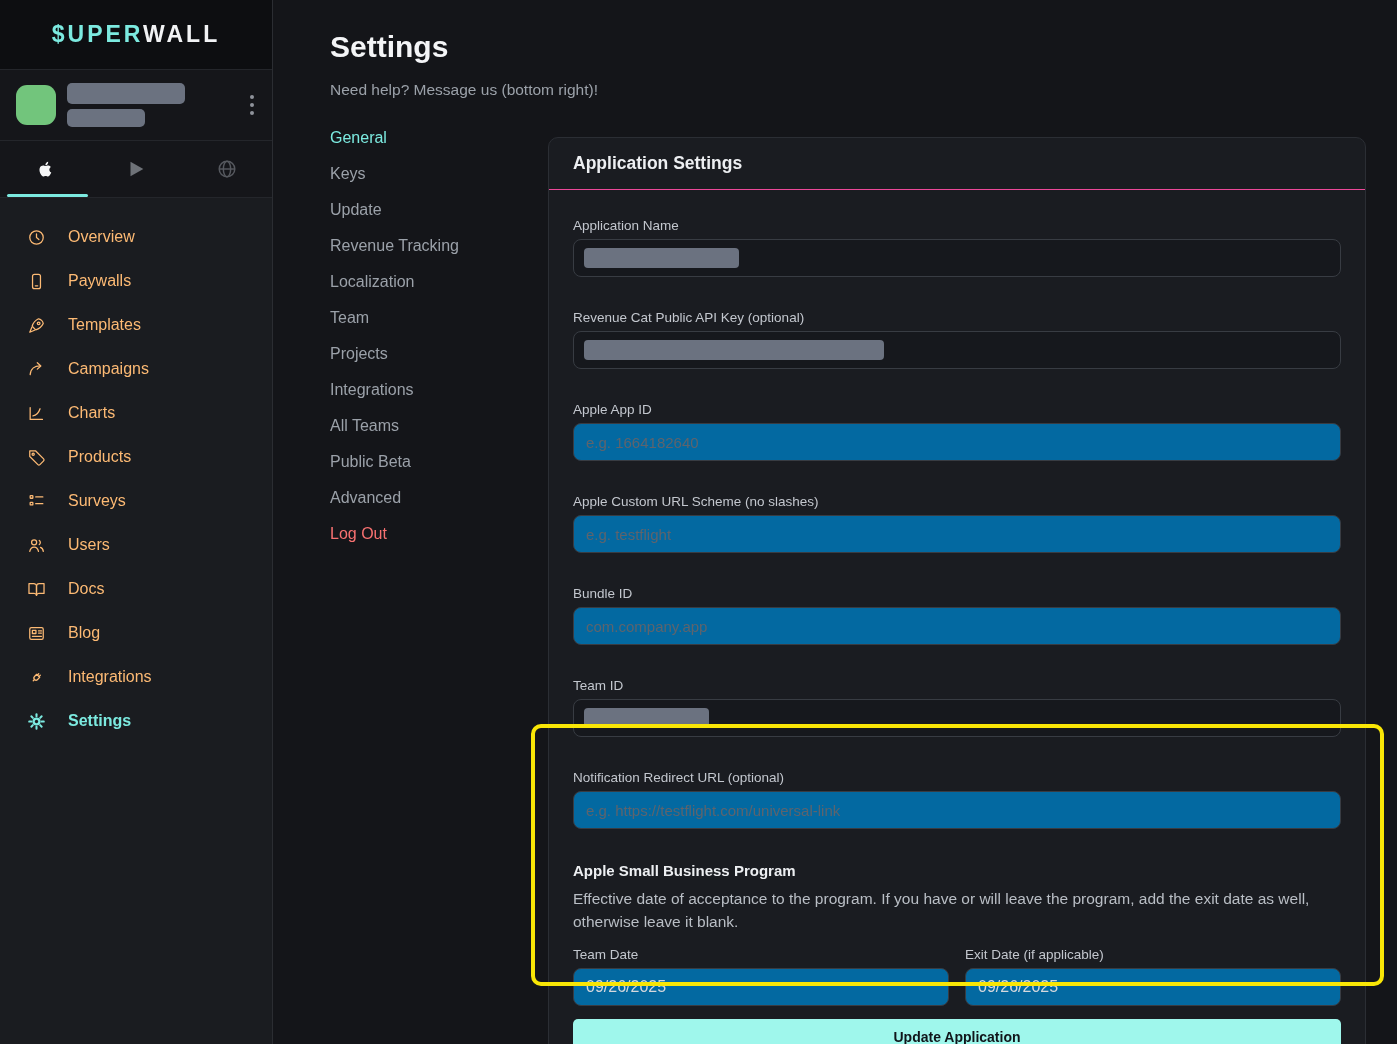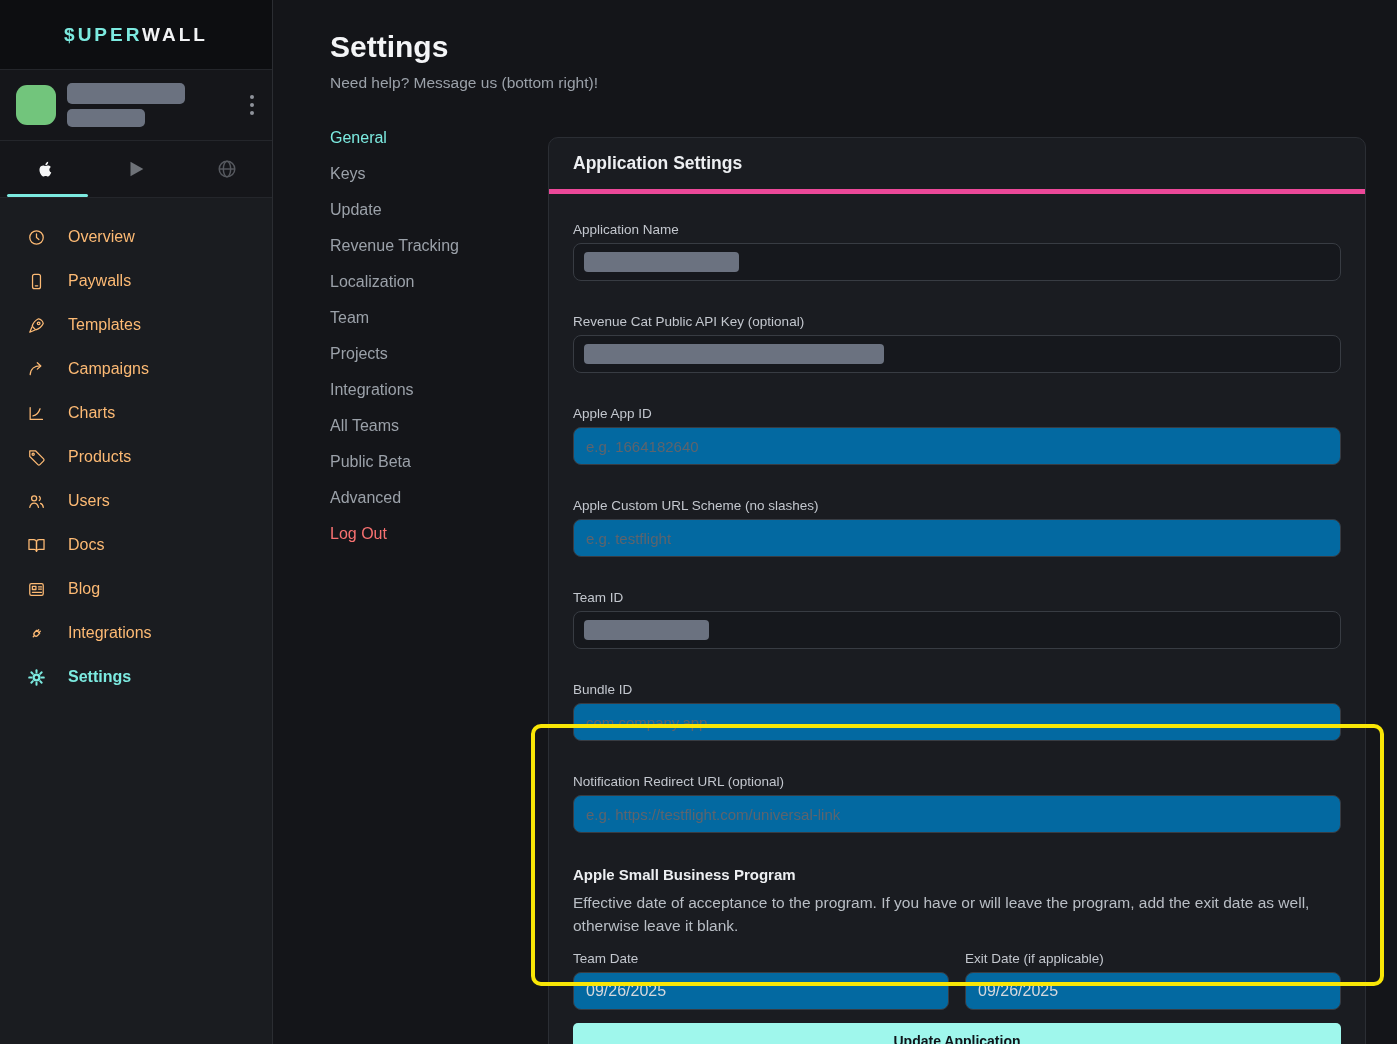--- a/index.html
+++ b/index.html
@@ -13,21 +13,21 @@
   }
   
   .sidebar {
     position:absolute; left:0; top:0; width:273px; height:100%;
     background:#1A1C20; border-right:1px solid #2B2D32;
   }
   .logo-area {
     height:70px; background:#0D0E11; display:flex; align-items:center; justify-content:center;
     border-bottom:1px solid #24262B;
   }
-  .logo-text { font-size:19px; font-weight:700; letter-spacing:3px; color:#F2F3F5; }
+  .logo-text { font-size:23px; font-weight:700; letter-spacing:3px; color:#F2F3F5; }
   .logo-text .accent { color:#7CEAE0; }
   .workspace {
     height:71px; background:#15161A; display:flex; align-items:center;
     padding:0 16px; border-bottom:1px solid #24262B; position:relative;
   }
   .avatar { width:40px; height:40px; border-radius:11px; background:#72C57C; flex:0 0 auto; }
   .ws-bars { margin-left:11px; display:flex; flex-direction:column; gap:5px; }
   .ws-bar1 { width:118px; height:21px; border-radius:5px; background:#6B7280; }
   .ws-bar2 { width:78px; height:18px; border-radius:5px; background:#6B7280; }
   .kebab { position:absolute; right:14px; top:50%; transform:translateY(-50%);
@@ -50,37 +50,37 @@
   }
   .nav-item .nicon { width:19px; height:19px; display:flex; align-items:center; justify-content:center; }
   .nav-item .nicon svg { width:19px; height:19px; stroke:currentColor; fill:none;
     stroke-width:1.6; stroke-linecap:round; stroke-linejoin:round; }
   .nav-item .nlabel { margin-left:22px; }
   .nav-item.active { color:#7CEAE0; font-weight:600; }
   .nav-item.active .nicon svg { stroke:none; fill:currentColor; }
   
   .page-header { position:absolute; left:330px; top:30px; }
   .page-title { font-size:30px; font-weight:700; color:#F4F5F7; }
-  .page-subtitle { margin-top:10px; font-size:15.5px; color:#9BA1A9; }
+  .page-subtitle { margin-top:17px; font-size:15.5px; color:#9BA1A9; }
   
   .settings-nav { position:absolute; left:330px; top:120px; width:190px; }
   .snav-item {
     height:36px; display:flex; align-items:center;
     font-size:16px; color:#9BA1A9; cursor:pointer;
   }
   .snav-item.active { color:#7CEAE0; font-weight:500; }
   .snav-item.logout { color:#F87171; }
   
   .panel {
     position:absolute; left:548px; top:137px; width:818px;
     background:#1A1C21; border:1px solid #2B2E34; border-radius:10px;
   }
   .panel-header {
     padding:15px 24px; font-size:17.5px; font-weight:600; color:#EDEFF2;
-    border-bottom:5px solid #ec4899;
+    border-bottom:1px solid #ec4899;
   }
   .panel-body { padding:28px 24px 26px 24px; }
   .field { margin-bottom:33px; }
   .field-label { font-size:13.5px; color:#C3C7CE; margin-bottom:6px; line-height:15px; }
   .tinput {
     width:100%; height:38px; background:#0369a1; border:1px solid #383C43;
     border-radius:8px; padding:0 12px; font-size:15px; color:#D5D8DD;
     font-family:"Liberation Sans", sans-serif; outline:none; display:block;
   }
   .tinput::placeholder { color:#5E646D; opacity:1; }
@@ -196,20 +196,31 @@
       <span class="nlabel">Charts</span>
     </div>
     <div class="nav-item">
       <span class="nicon">
           <svg viewBox="0 0 24 24">
             <path d="M3.5 3.5h7.2L21 13.8a1.8 1.8 0 0 1 0 2.5l-4.7 4.7a1.8 1.8 0 0 1-2.5 0L3.5 10.7z"></path>
             <circle cx="7.8" cy="7.8" r="1.4"></circle>
           </svg>
         </span>
       <span class="nlabel">Products</span>
+    </div>
+    <div class="nav-item">
+      <span class="nicon">
+          <svg viewBox="0 0 24 24">
+            <rect x="4" y="4.5" width="3.4" height="3.4" rx="0.7"></rect>
+            <path d="M11 6.2h9"></path>
+            <rect x="4" y="13" width="3.4" height="3.4" rx="0.7"></rect>
+            <path d="M11 14.7h9"></path>
+          </svg>
+        </span>
+      <span class="nlabel">Surveys</span>
     </div>
     <div class="nav-item">
       <span class="nicon">
           <svg viewBox="0 0 24 24">
             <circle cx="9" cy="8" r="3.2"></circle>
             <path d="M3.5 19.5c.7-3.6 2.9-5.5 5.5-5.5s4.8 1.9 5.5 5.5"></path>
             <path d="M15.5 5.6a3.2 3.2 0 0 1 0 5.2"></path>
             <path d="M17 14.4c2 .6 3.2 2.3 3.6 5"></path>
           </svg>
         </span>
@@ -308,29 +319,29 @@
       <div class="field-label">Apple App ID</div>
       <input class="tinput" type="text" placeholder="e.g. 1664182640" style="">
     </div>
 
     <div class="field">
       <div class="field-label">Apple Custom URL Scheme (no slashes)</div>
       <input class="tinput" type="text" placeholder="e.g. testflight" style="">
     </div>
 
     <div class="field">
+      <div class="field-label">Bundle ID</div>
+      <input class="tinput" type="text" placeholder="com.company.app" style="">
+    </div>
+
+    <div class="field">
       <div class="field-label">Team ID</div>
       <div class="redacted-box">
         <div class="redact" style="width:125px;"></div>
       </div>
-    </div>
-
-    <div class="field">
-      <div class="field-label">Bundle ID</div>
-      <input class="tinput" type="text" placeholder="com.company.app" style="">
     </div>
 
     <div class="field">
       <div class="field-label">Notification Redirect URL (optional)</div>
       <input class="tinput" type="text" placeholder="e.g. https://testflight.com/universal-link" style="">
     </div>
 
     <div class="sbp">
       <div class="sbp-title">Apple Small Business Program</div>
       <div class="sbp-desc">Effective date of acceptance to the program. If you have or will leave the program, add the exit date as well, otherwise leave it blank.</div>

